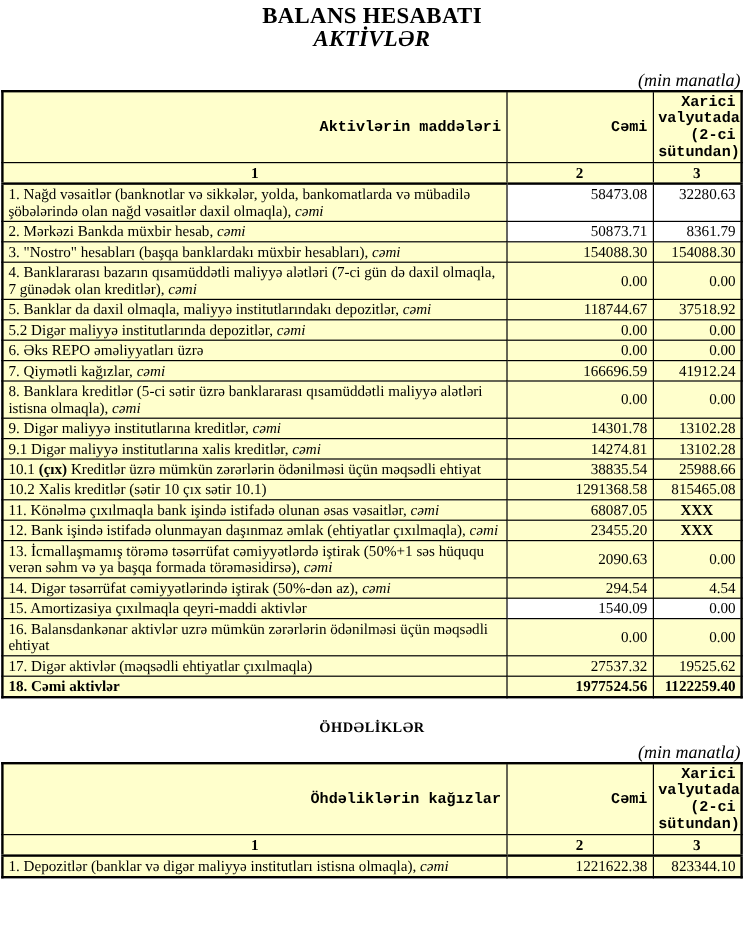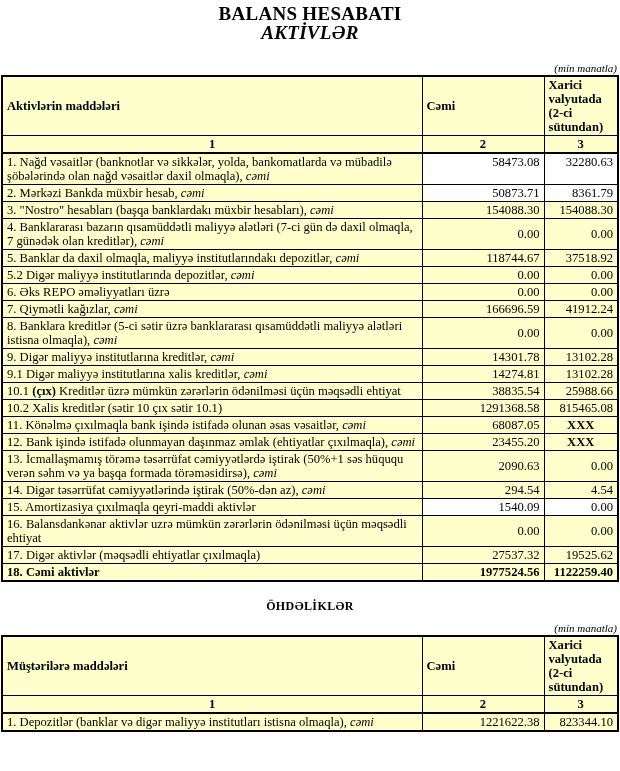--- a/index.html
+++ b/index.html
@@ -2,37 +2,37 @@
 <html><head>
 <meta charset="utf-8">
 <style>
   html,body{margin:0;padding:0;}
   body{
     width:620px;height:771px;overflow:hidden;background:#ffffff;
     font-family:"Liberation Serif", serif;color:#000;
   }
   .doc-title{ text-align:center;font-weight:bold;font-size:19px;line-height:17px;margin-top:5px;letter-spacing:.3px;}
   .doc-title.second{margin-top:2px;font-style:italic;}
-  .unit-note{ text-align:right;font-style:italic;font-size:11px;line-height:12px;padding-right:3px;}
+  .unit-note{ text-align:right;font-style:italic;font-size:15px;line-height:12px;padding-right:3px;}
   .unit-note.first{margin-top:21px;}
   .section-title{ text-align:center;font-weight:bold;font-size:12px;line-height:18px;margin-top:15px;letter-spacing:.4px;}
   .unit-note.second{margin-top:7px;}
   table{
     border-collapse:collapse;table-layout:fixed;width:616px;
     margin:1px auto 0 auto;border:2px solid #000;
   }
   col.c-label{width:420px;}
   col.c-total{width:122px;}
   col.c-foreign{width:74px;}
   th,td{
     border:1px solid #000;background:#FFFFCC;
     font-size:12.6px;line-height:14px;padding:1px 4px;
     vertical-align:middle;font-weight:normal;
   }
-  th{font-weight:bold;text-align:left;}
+  th{font-weight:bold;text-align:right;font-family:Liberation Mono, monospace;}
   tr.hdr th{height:50px;}
   tr.colnums td{font-weight:bold;text-align:center;height:13px;border-bottom-width:2px;}
   td.label-cell{text-align:left;}
   td.num-cell{text-align:right;}
   td.num-cell.xxx{text-align:center;font-weight:bold;}
   td.white{background:#ffffff;}
   td.vtop{vertical-align:top;margin-top:32px;}
   tr.bold td{font-weight:bold;}
   .seg-i{font-style:italic;}
   .seg-b{font-weight:bold;}
@@ -179,21 +179,21 @@
   <div class="unit-note second">(min manatla)</div>
 
   <table>
     <colgroup>
         <col class="c-label">
         <col class="c-total">
         <col class="c-foreign">
       </colgroup>
     <thead>
       <tr class="hdr">
-        <th>Müştərilərə maddələri</th>
+        <th>Öhdəliklərin kağızlar</th>
         <th>Cəmi</th>
         <th>Xarici valyutada (2-ci sütundan)</th>
       </tr>
       <tr class="colnums">
         <td>1</td>
         <td>2</td>
         <td>3</td>
       </tr>
     </thead>
     <tbody>

